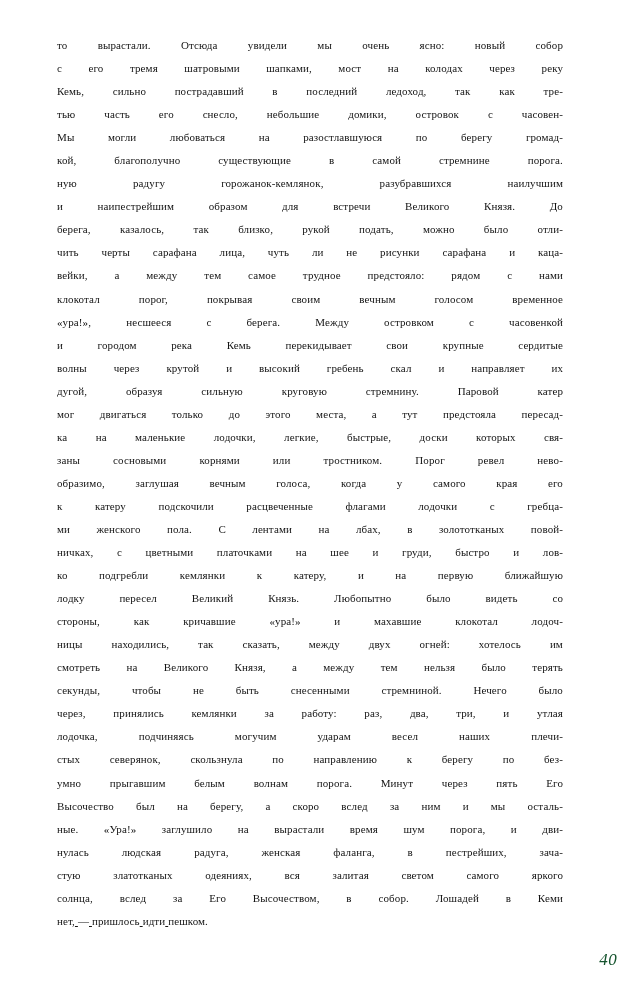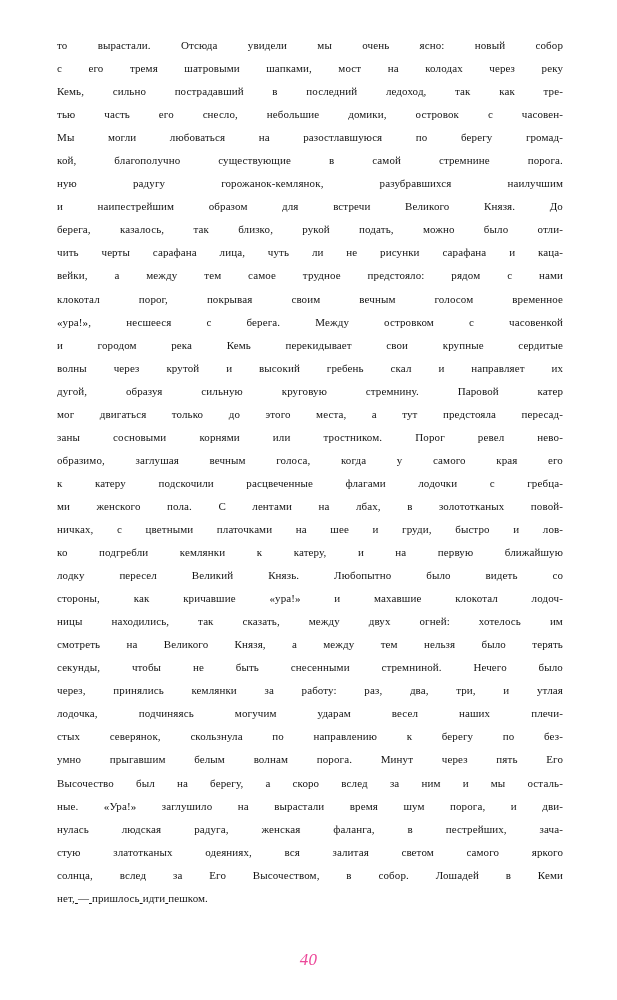--- a/index.html
+++ b/index.html
@@ -57,24 +57,24 @@
   
   .line > .w {
     display: inline-block;
   }
 
   .folio {
     position: absolute;
     left: 0;
     right: 0;
     top: 950px;
-    text-align: center;
+    text-align: right;
     font-style: italic;
     font-size: 17px;
-    color: #ec4899;
+    color: #14532d;
     letter-spacing: 0.02em;
   }
 </style>
 </head>
 <body>
 
 <div class="page">
 
   <div class="text-column" id="body-text-column">
       <div class="line"><span class="w">то</span> <span class="w">вырастали.</span> <span class="w">Отсюда</span> <span class="w">увидели</span> <span class="w">мы</span> <span class="w">очень</span> <span class="w">ясно:</span> <span class="w">новый</span> <span class="w">собор</span></div>
@@ -87,20 +87,21 @@
       <div class="line"><span class="w">и</span> <span class="w">наипестрейшим</span> <span class="w">образом</span> <span class="w">для</span> <span class="w">встречи</span> <span class="w">Великого</span> <span class="w">Князя.</span> <span class="w">До</span></div>
       <div class="line"><span class="w">берега,</span> <span class="w">казалось,</span> <span class="w">так</span> <span class="w">близко,</span> <span class="w">рукой</span> <span class="w">подать,</span> <span class="w">можно</span> <span class="w">было</span> <span class="w">отли-</span></div>
       <div class="line"><span class="w">чить</span> <span class="w">черты</span> <span class="w">сарафана</span> <span class="w">лица,</span> <span class="w">чуть</span> <span class="w">ли</span> <span class="w">не</span> <span class="w">рисунки</span> <span class="w">сарафана</span> <span class="w">и</span> <span class="w">каца-</span></div>
       <div class="line"><span class="w">вейки,</span> <span class="w">а</span> <span class="w">между</span> <span class="w">тем</span> <span class="w">самое</span> <span class="w">трудное</span> <span class="w">предстояло:</span> <span class="w">рядом</span> <span class="w">с</span> <span class="w">нами</span></div>
       <div class="line"><span class="w">клокотал</span> <span class="w">порог,</span> <span class="w">покрывая</span> <span class="w">своим</span> <span class="w">вечным</span> <span class="w">голосом</span> <span class="w">временное</span></div>
       <div class="line"><span class="w">«ура!»,</span> <span class="w">несшееся</span> <span class="w">с</span> <span class="w">берега.</span> <span class="w">Между</span> <span class="w">островком</span> <span class="w">с</span> <span class="w">часовенкой</span></div>
       <div class="line"><span class="w">и</span> <span class="w">городом</span> <span class="w">река</span> <span class="w">Кемь</span> <span class="w">перекидывает</span> <span class="w">свои</span> <span class="w">крупные</span> <span class="w">сердитые</span></div>
       <div class="line"><span class="w">волны</span> <span class="w">через</span> <span class="w">крутой</span> <span class="w">и</span> <span class="w">высокий</span> <span class="w">гребень</span> <span class="w">скал</span> <span class="w">и</span> <span class="w">направляет</span> <span class="w">их</span></div>
       <div class="line"><span class="w">дугой,</span> <span class="w">образуя</span> <span class="w">сильную</span> <span class="w">круговую</span> <span class="w">стремнину.</span> <span class="w">Паровой</span> <span class="w">катер</span></div>
       <div class="line"><span class="w">мог</span> <span class="w">двигаться</span> <span class="w">только</span> <span class="w">до</span> <span class="w">этого</span> <span class="w">места,</span> <span class="w">а</span> <span class="w">тут</span> <span class="w">предстояла</span> <span class="w">пересад-</span></div>
+      <div class="line"><span class="w">ка</span> <span class="w">на</span> <span class="w">маленькие</span> <span class="w">лодочки,</span> <span class="w">легкие,</span> <span class="w">быстрые,</span> <span class="w">доски</span> <span class="w">которых</span> <span class="w">свя-</span></div>
       <div class="line"><span class="w">заны</span> <span class="w">сосновыми</span> <span class="w">корнями</span> <span class="w">или</span> <span class="w">тростником.</span> <span class="w">Порог</span> <span class="w">ревел</span> <span class="w">нево-</span></div>
       <div class="line"><span class="w">образимо,</span> <span class="w">заглушая</span> <span class="w">вечным</span> <span class="w">голоса,</span> <span class="w">когда</span> <span class="w">у</span> <span class="w">самого</span> <span class="w">края</span> <span class="w">его</span></div>
       <div class="line"><span class="w">к</span> <span class="w">катеру</span> <span class="w">подскочили</span> <span class="w">расцвеченные</span> <span class="w">флагами</span> <span class="w">лодочки</span> <span class="w">с</span> <span class="w">гребца-</span></div>
       <div class="line"><span class="w">ми</span> <span class="w">женского</span> <span class="w">пола.</span> <span class="w">С</span> <span class="w">лентами</span> <span class="w">на</span> <span class="w">лбах,</span> <span class="w">в</span> <span class="w">золототканых</span> <span class="w">повой-</span></div>
       <div class="line"><span class="w">ничках,</span> <span class="w">с</span> <span class="w">цветными</span> <span class="w">платочками</span> <span class="w">на</span> <span class="w">шее</span> <span class="w">и</span> <span class="w">груди,</span> <span class="w">быстро</span> <span class="w">и</span> <span class="w">лов-</span></div>
       <div class="line"><span class="w">ко</span> <span class="w">подгребли</span> <span class="w">кемлянки</span> <span class="w">к</span> <span class="w">катеру,</span> <span class="w">и</span> <span class="w">на</span> <span class="w">первую</span> <span class="w">ближайшую</span></div>
       <div class="line"><span class="w">лодку</span> <span class="w">пересел</span> <span class="w">Великий</span> <span class="w">Князь.</span> <span class="w">Любопытно</span> <span class="w">было</span> <span class="w">видеть</span> <span class="w">со</span></div>
       <div class="line"><span class="w">стороны,</span> <span class="w">как</span> <span class="w">кричавшие</span> <span class="w">«ура!»</span> <span class="w">и</span> <span class="w">махавшие</span> <span class="w">клокотал</span> <span class="w">лодоч-</span></div>
       <div class="line"><span class="w">ницы</span> <span class="w">находились,</span> <span class="w">так</span> <span class="w">сказать,</span> <span class="w">между</span> <span class="w">двух</span> <span class="w">огней:</span> <span class="w">хотелось</span> <span class="w">им</span></div>
       <div class="line"><span class="w">смотреть</span> <span class="w">на</span> <span class="w">Великого</span> <span class="w">Князя,</span> <span class="w">а</span> <span class="w">между</span> <span class="w">тем</span> <span class="w">нельзя</span> <span class="w">было</span> <span class="w">терять</span></div>

